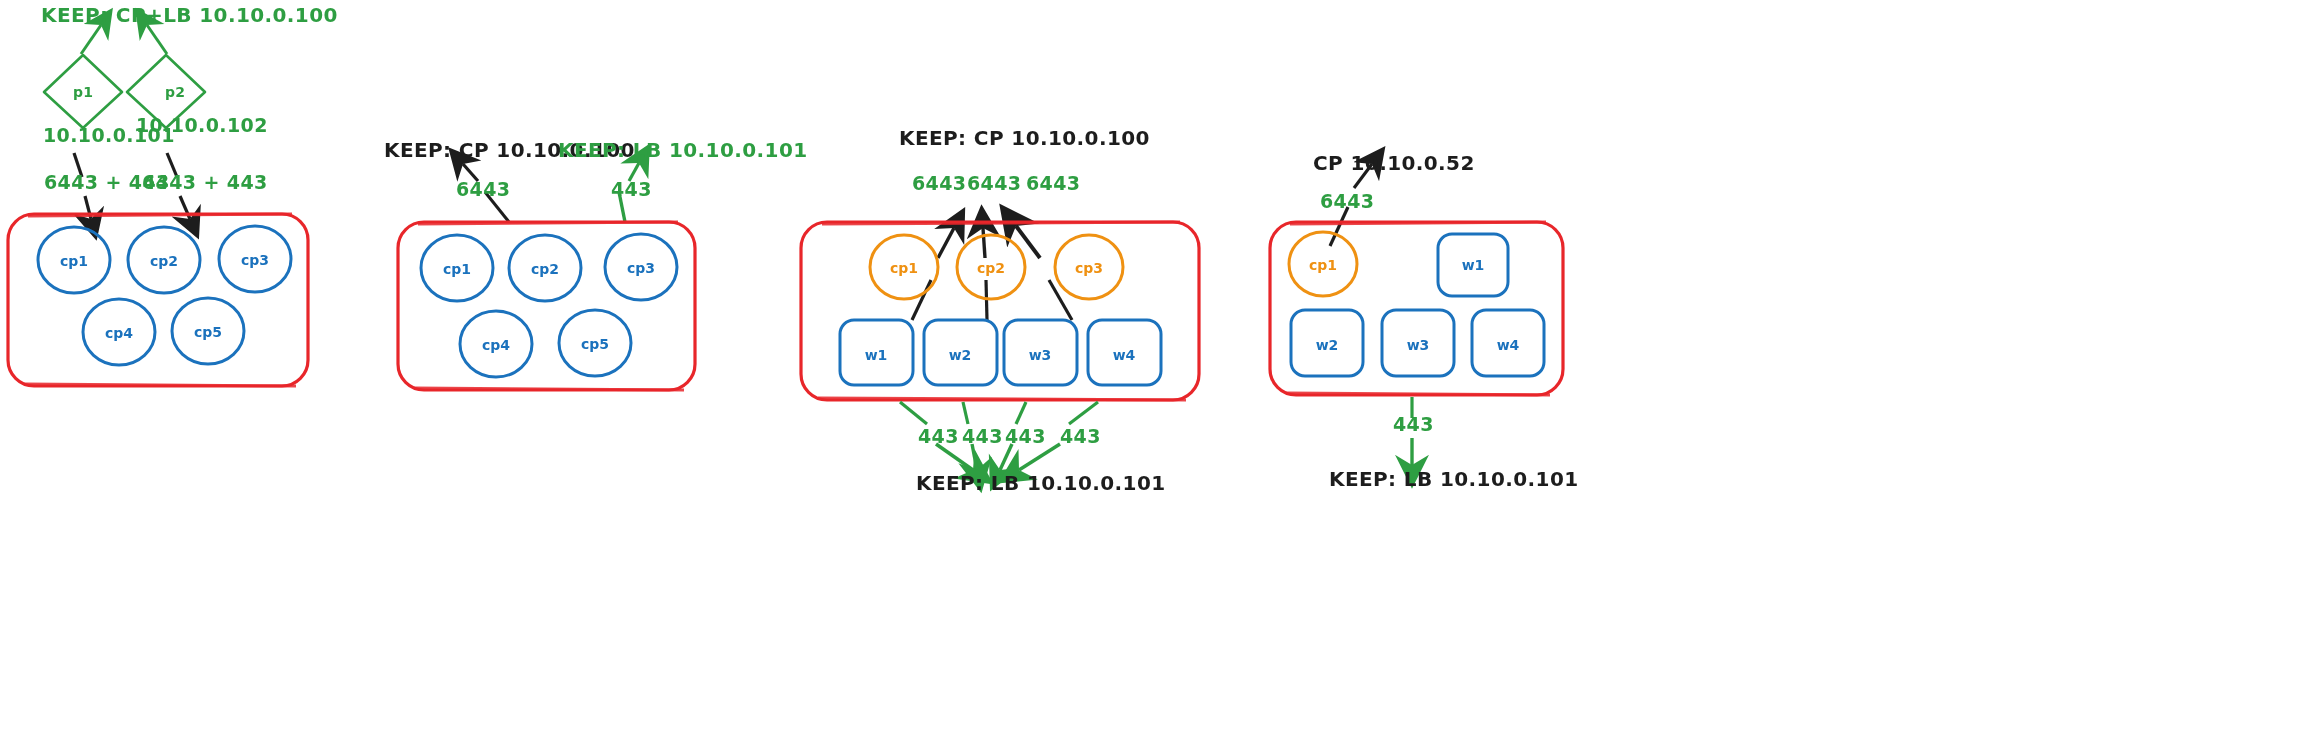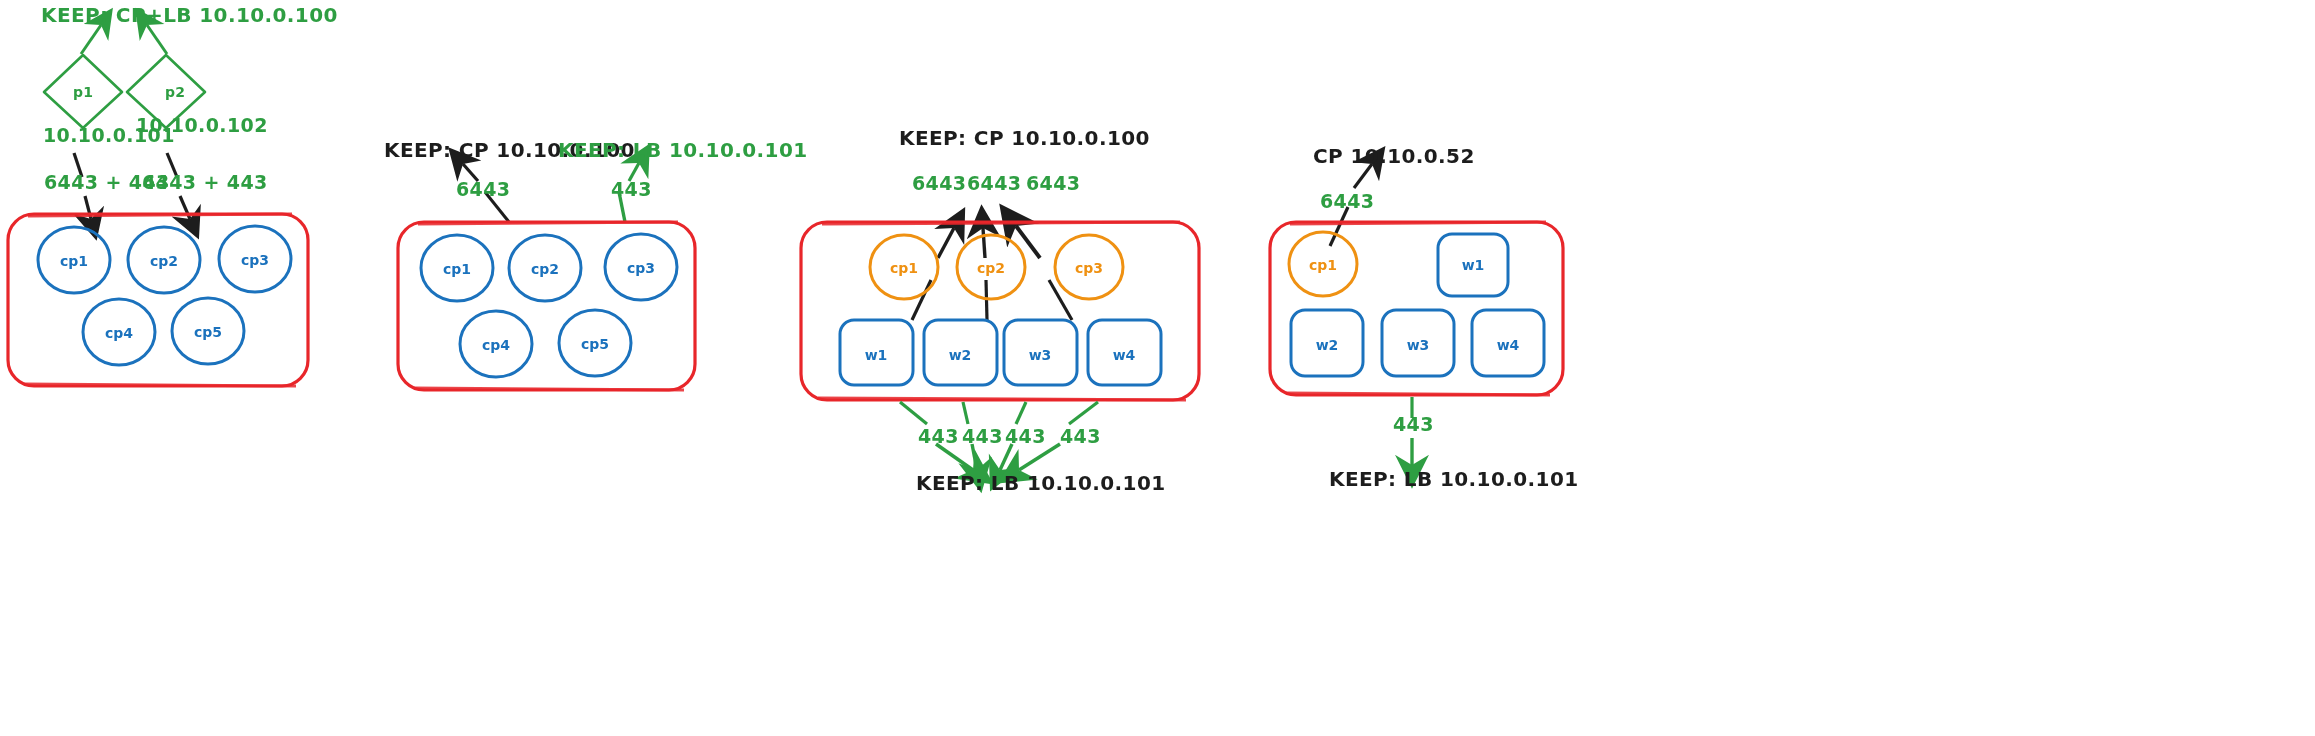--- a/index.html
+++ b/index.html
@@ -183,21 +183,21 @@
   <div class="node-text blue" style="left:876px;top:355px;">w1</div>
   <div class="node-text blue" style="left:960px;top:355px;">w2</div>
   <div class="node-text blue" style="left:1040px;top:355px;">w3</div>
   <div class="node-text blue" style="left:1124px;top:355px;">w4</div>
   <div class="lbl green sz-port" style="left:918px;top:425px;">443</div>
   <div class="lbl green sz-port" style="left:962px;top:425px;">443</div>
   <div class="lbl green sz-port" style="left:1005px;top:425px;">443</div>
   <div class="lbl green sz-port" style="left:1060px;top:425px;">443</div>
   <div class="lbl black sz-title" style="left:916px;top:471px;">KEEP: LB 10.10.0.101</div>
 
-  <div class="lbl black sz-title" style="left:1313px;top:144px;">CP 10.10.0.52</div>
+  <div class="lbl black sz-title" style="left:1313px;top:151px;">CP 10.10.0.52</div>
   <div class="lbl green sz-port" style="left:1320px;top:190px;">6443</div>
   <div class="node-text orange" style="left:1323px;top:265px;">cp1</div>
   <div class="node-text blue" style="left:1473px;top:265px;">w1</div>
   <div class="node-text blue" style="left:1327px;top:345px;">w2</div>
   <div class="node-text blue" style="left:1418px;top:345px;">w3</div>
   <div class="node-text blue" style="left:1508px;top:345px;">w4</div>
   <div class="lbl green sz-port" style="left:1393px;top:413px;">443</div>
   <div class="lbl black sz-title" style="left:1329px;top:467px;">KEEP: LB 10.10.0.101</div>
 
 </div>

